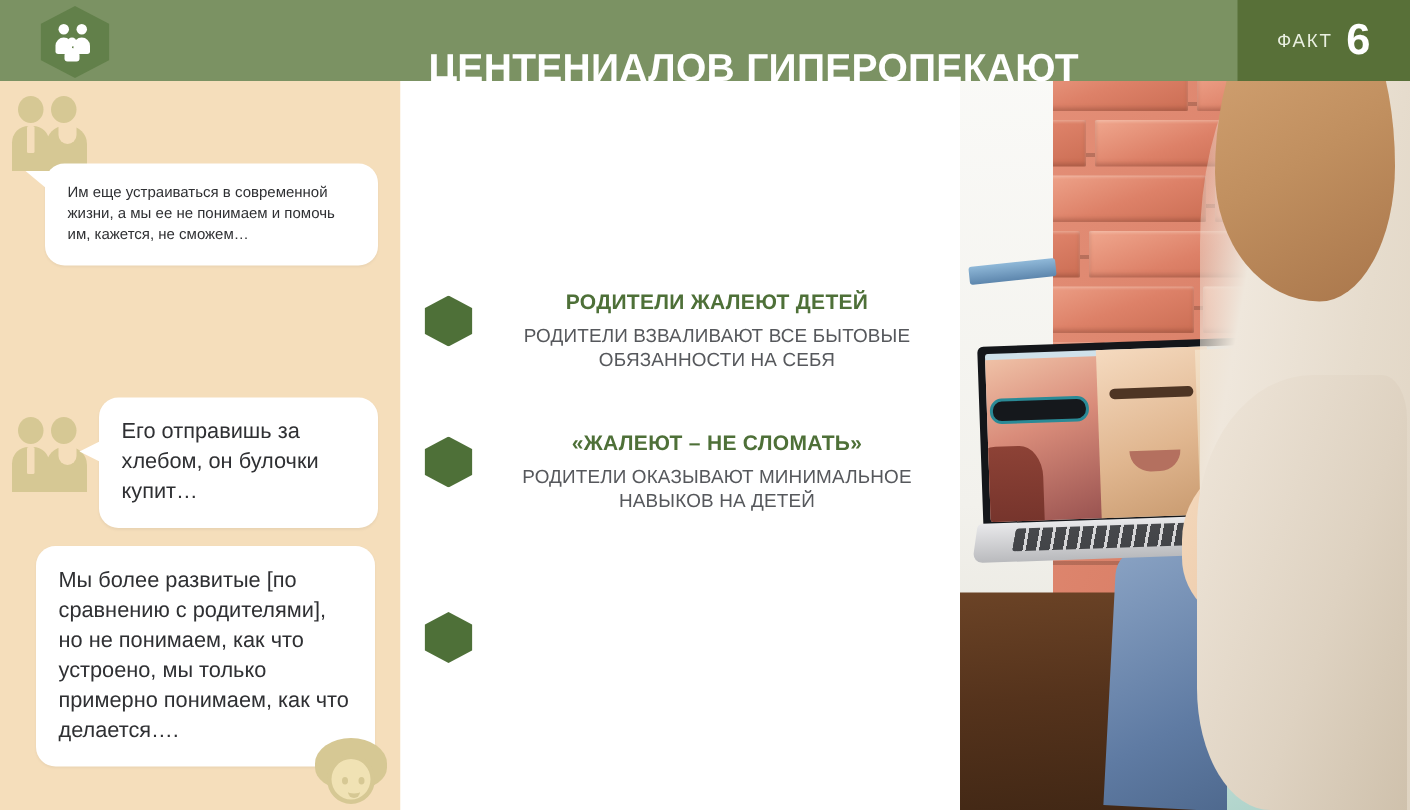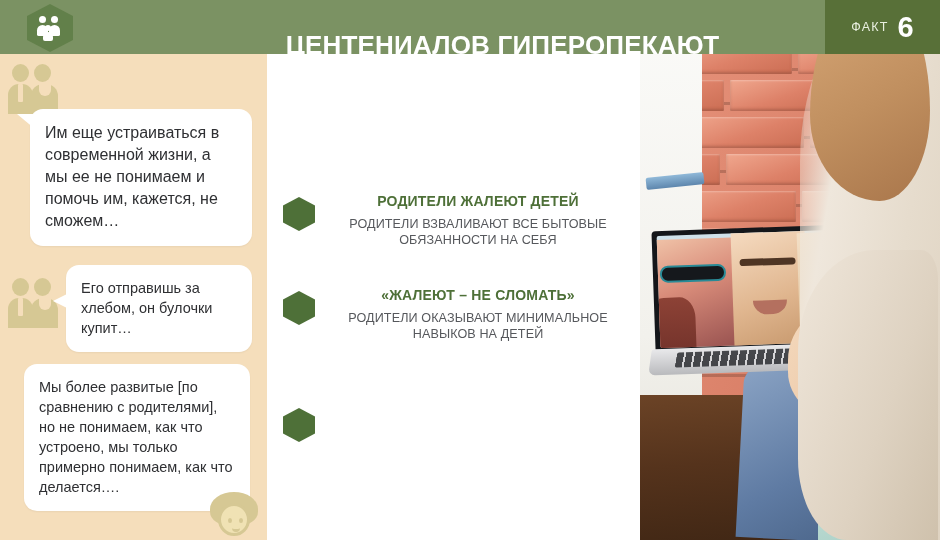--- a/index.html
+++ b/index.html
@@ -184,21 +184,21 @@
 
   .bubble {
     position: absolute; background: #ffffff; border-radius: 13px;
     color: #2f3033; line-height: 1.38; padding: 13px 15px 14px 15px;
     box-shadow: 0 1px 2px rgba(0,0,0,0.05);
   }
   .bubble .tail {
     position: absolute; width: 0; height: 0; border-style: solid;
   }
   
-  #bubble-1 { left: 30px; top: 55px; width: 222px; font-size: 16px; }
+  #bubble-1 { left: 30px; top: 55px; width: 222px; font-size: 10px; }
   #bubble-1 .tail {
     left: -13px; top: 5px;
     border-width: 0 24px 20px 0; border-color: transparent #ffffff transparent transparent;
   }
   
   #bubble-2 { left: 66px; top: 211px; width: 186px; font-size: 14.5px; }
   #bubble-2 .tail {
     left: -13px; top: 26px;
     border-width: 10px 20px 10px 0; border-color: transparent #ffffff transparent transparent;
   }

